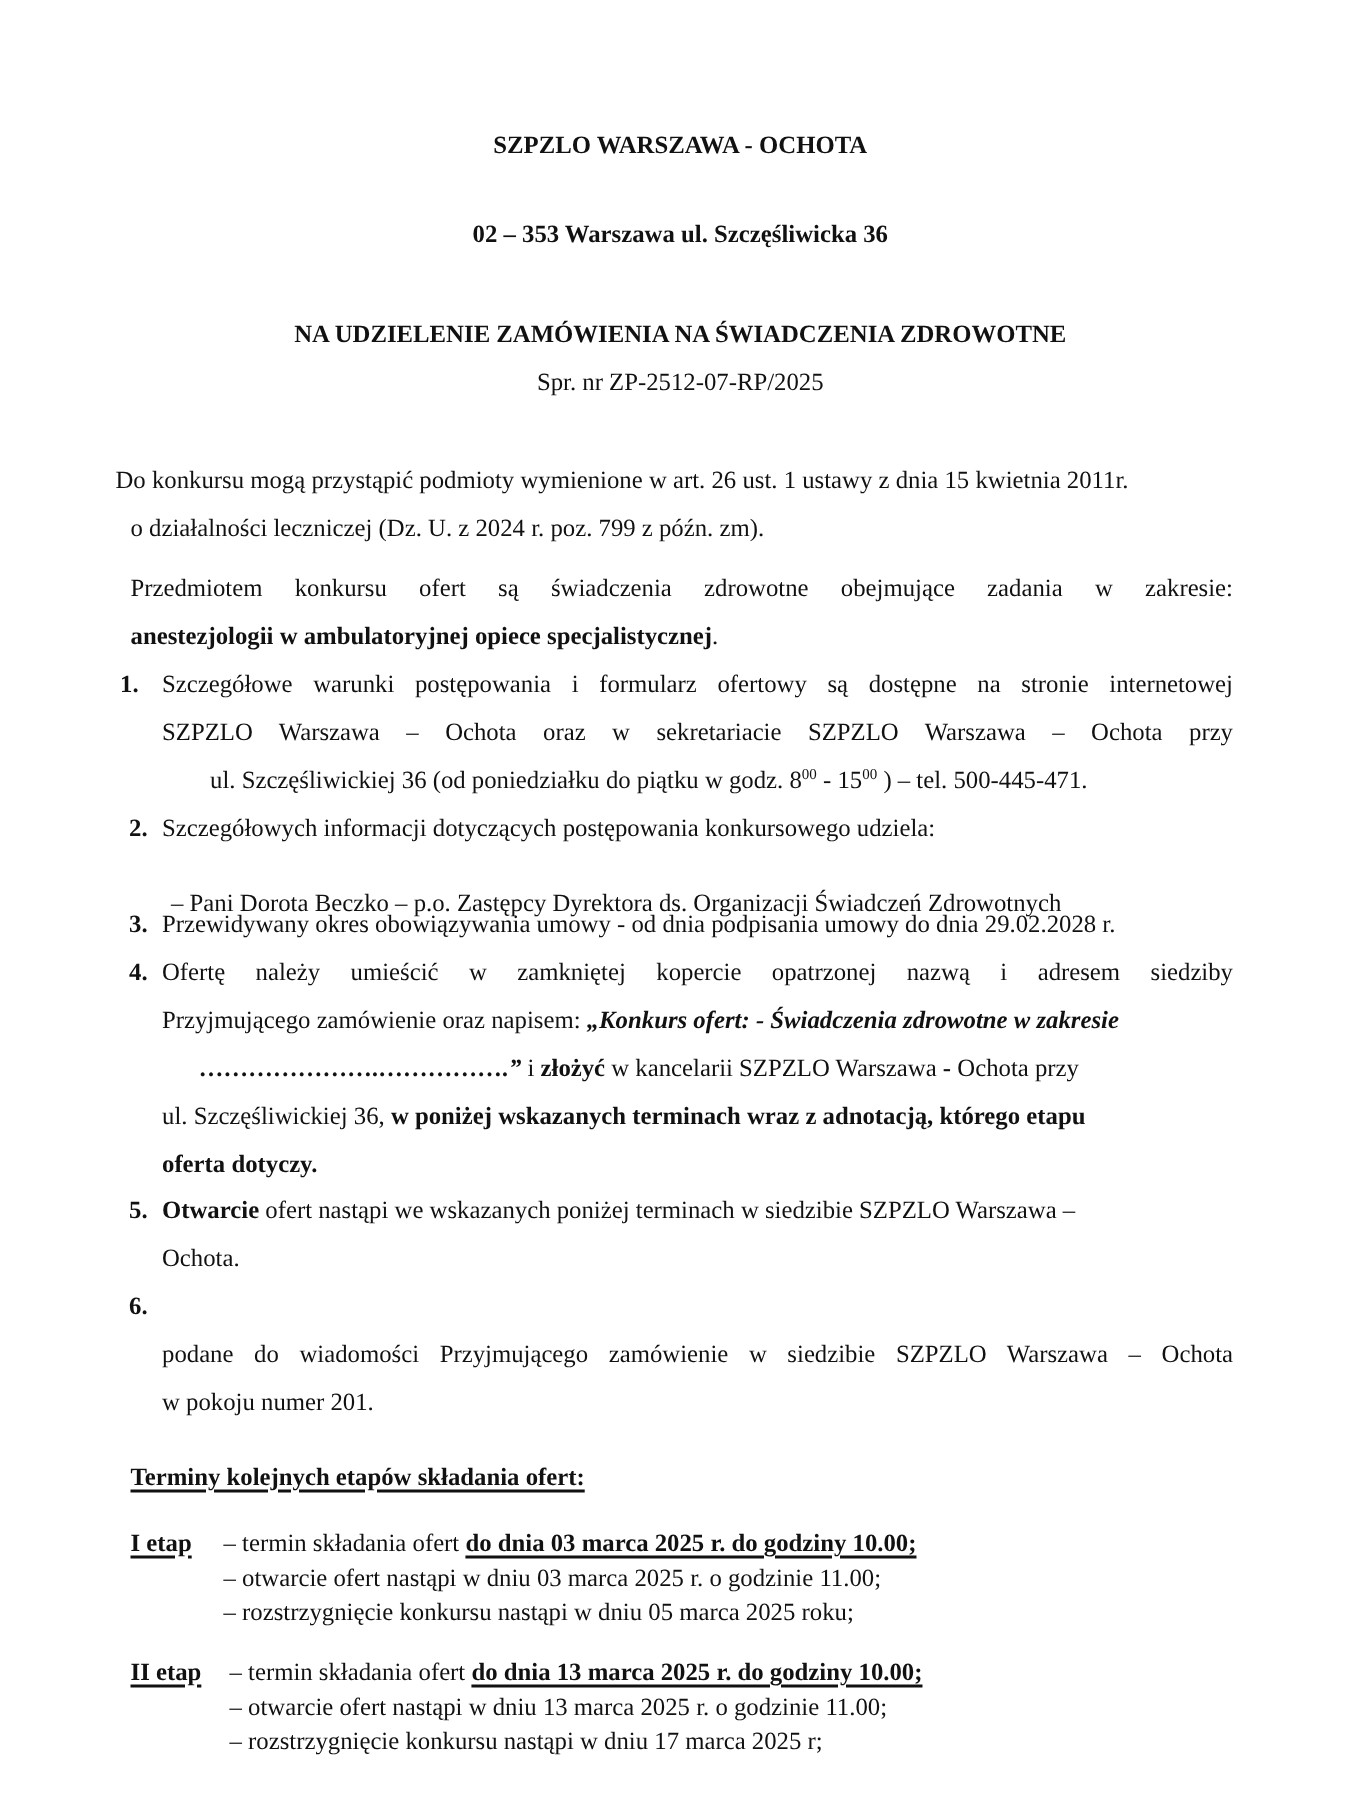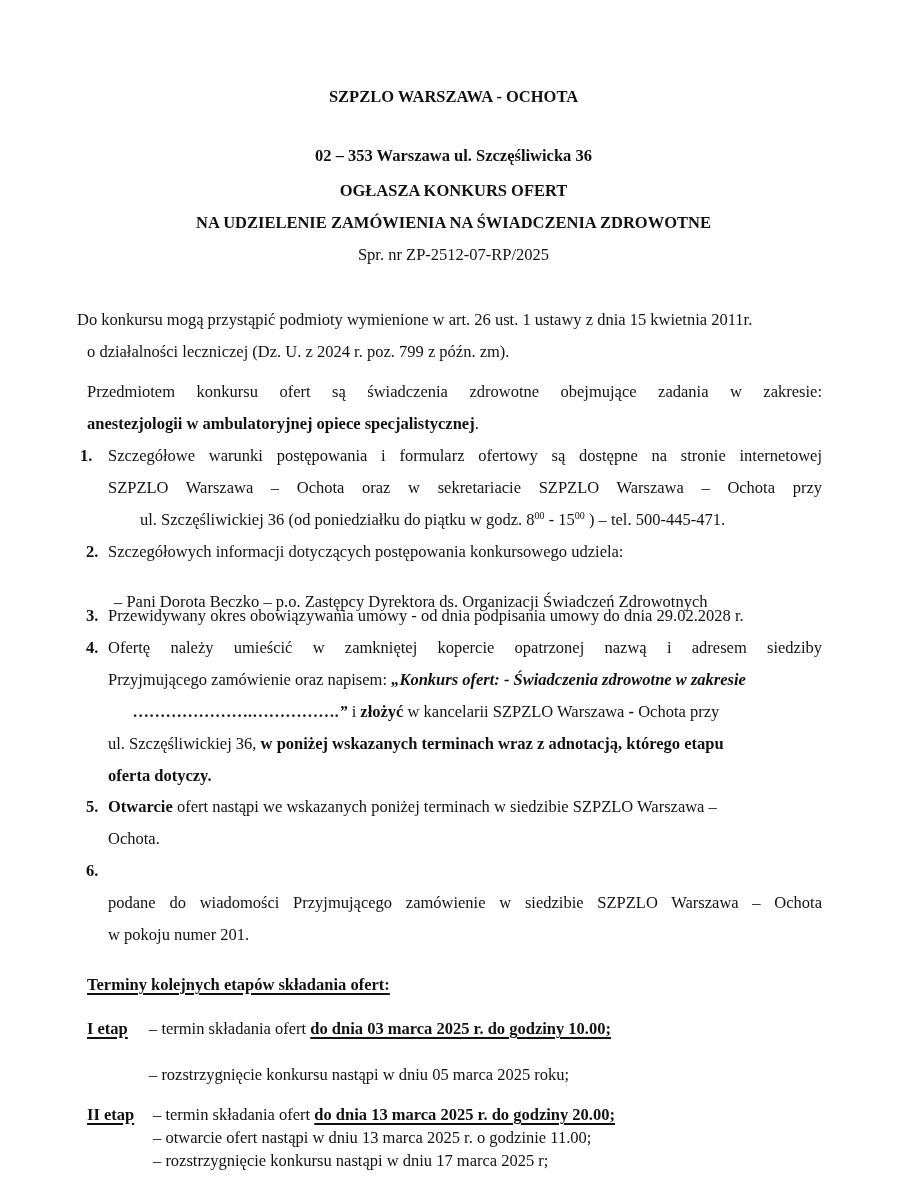--- a/index.html
+++ b/index.html
@@ -19,21 +19,20 @@
   .it { font-style: italic; }
 </style>
 </head>
 <body>
 
 <div class="page">
 
   <div class="center bold" style="top:87px;">SZPZLO WARSZAWA - OCHOTA</div>
   <div class="center bold" style="top:118px;margin-top:28px;">02 – 353 Warszawa ul. Szczęśliwicka 36</div>
 
-  <div class="center bold" style="top:181px;">OGŁASZA KONKURS OFERT</div>
   <div class="center bold" style="top:213px;">NA UDZIELENIE ZAMÓWIENIA NA ŚWIADCZENIA ZDROWOTNE</div>
   <div class="center" style="top:245px;">Spr. nr ZP-2512-07-RP/2025</div>
 
   <div class="line" style="left:77px; top:310px;">Do konkursu mogą przystąpić podmioty wymienione w art. 26 ust. 1 ustawy z dnia 15 kwietnia 2011r.</div>
   <div class="line" style="left:87px; top:342px;">o działalności leczniczej (Dz. U. z 2024 r. poz. 799 z późn. zm).</div>
 
   <div class="just" style="left:87px; top:382px; width:735px;">Przedmiotem konkursu ofert są świadczenia zdrowotne obejmujące zadania w zakresie:</div>
   <div class="line" style="left:87px; top:414px;"><span class="bold">anestezjologii w ambulatoryjnej opiece specjalistycznej</span><span>.</span></div>
 
   <div class="num" style="left:80px; top:446px;">1.</div>
@@ -60,20 +59,21 @@
   <div class="line" style="left:108px; top:829px;">Ochota.</div>
 
   <div class="num" style="left:86px; top:861px;">6.</div>
   <div class="just" style="left:108px; top:893px; width:714px;">podane do wiadomości Przyjmującego zamówienie w siedzibie SZPZLO Warszawa – Ochota</div>
   <div class="line" style="left:108px; top:925px;">w pokoju numer 201.</div>
 
   <div class="line bold u" style="left:87px; top:975px;">Terminy kolejnych etapów składania ofert:</div>
 
   <div class="line bold u" style="left:87px; top:1019px;">I etap</div>
   <div class="line" style="left:149px; top:1019px;"><span>– termin składania ofert </span><span class="bold u">do dnia 03 marca 2025 r. do godziny 10.00;</span></div>
+  <div class="line" style="left:149px; top:1042px;">– otwarcie ofert nastąpi  w dniu 03 marca 2025 r. o godzinie 11.00;</div>
   <div class="line" style="left:149px; top:1065px;">– rozstrzygnięcie konkursu nastąpi w dniu  05 marca 2025 roku;</div>
 
   <div class="line bold u" style="left:87px; top:1105px;">II etap</div>
-  <div class="line" style="left:153px; top:1105px;"><span>– termin składania ofert </span><span class="bold u">do dnia 13 marca 2025 r. do godziny 20.00;</span></div>
+  <div class="line" style="left:153px; top:1105px;"><span>– termin składania ofert </span><span class="bold u">do dnia 13 marca 2025 r. do godziny 10.00;</span></div>
   <div class="line" style="left:153px; top:1128px;">– otwarcie ofert nastąpi  w dniu  13 marca 2025 r. o godzinie 11.00;</div>
   <div class="line" style="left:153px; top:1151px;">– rozstrzygnięcie konkursu nastąpi w dniu 17 marca 2025 r;</div>
 
 </div>
 
 </body></html>

